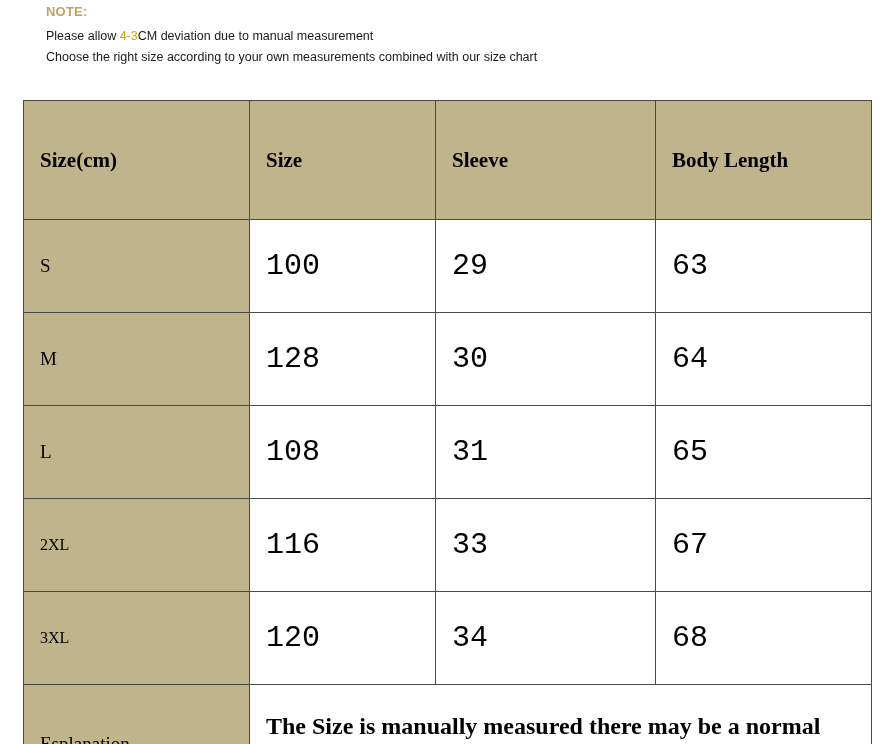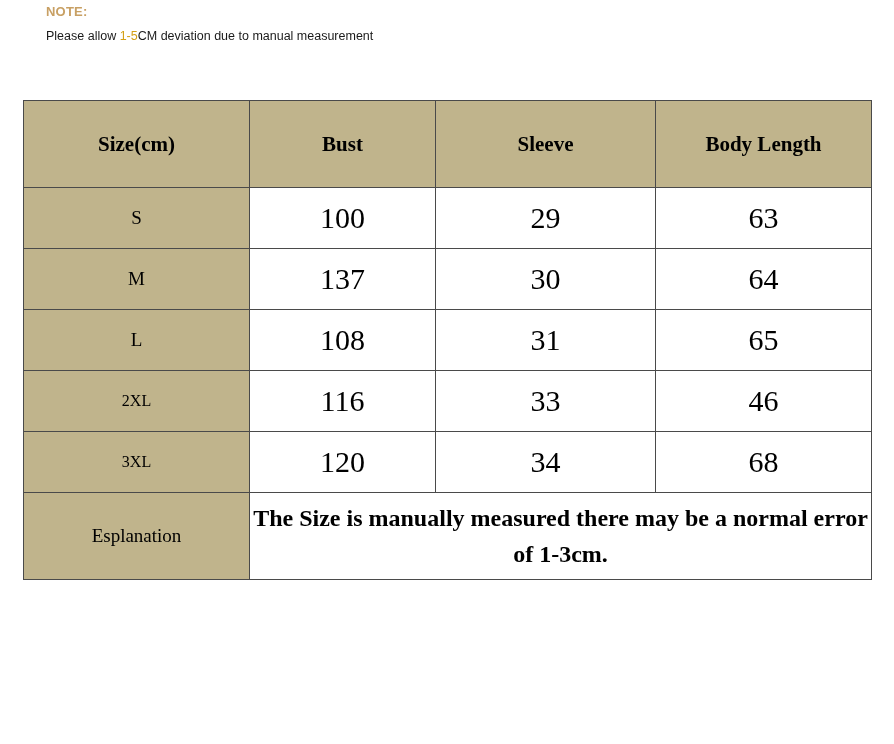--- a/index.html
+++ b/index.html
@@ -53,23 +53,22 @@
     width: 848px;
   }
   table.size-chart {
     border-collapse: collapse;
     table-layout: fixed;
     width: 848px;
     border: 1px solid #4a4a4a;
   }
   table.size-chart td {
     border: 1px solid #4a4a4a;
-    text-align: center;
     vertical-align: middle;
-    padding: 0;
+    padding: 16px;
   }
   col.c-size   { width: 226px; }
   col.c-bust   { width: 186px; }
   col.c-sleeve { width: 220px; }
   col.c-body   { width: 216px; }
 
   
   .hdr td {
     height: 86px;
     background: #c0b48c;
@@ -83,21 +82,21 @@
     background: #c0b48c;
     font-family: "Liberation Serif", serif;
     color: #000000;
   }
   .lbl.s  { font-size: 19px; }
   .lbl.sm { font-size: 16px; }
 
   
   .val {
     background: #ffffff;
-    font-family: Liberation Serif, serif;
+    font-family: Liberation Mono, monospace;
     font-size: 30px;
     color: #000000;
   }
   tr.data td { height: 60px; }
 
   
   tr.expl td { height: 86px; }
   .expl-label {
     background: #c0b48c;
     font-family: "Liberation Serif", serif;
@@ -116,69 +115,72 @@
 </style>
 </head>
 <body>
 
 <div id="page">
 
   <div class="note-block">
     <div class="note-title">NOTE:</div>
 
     <div class="note-line">
-      <span>Please allow </span><span class="hl">1-5</span><span>CM deviation due to manual measurement</span>
+      <span>Please allow </span><span class="hl">4-3</span><span>CM deviation due to manual measurement</span>
     </div>
 
 
+    <div class="note-line">
+      <span>Choose the right size according to your own measurements combined with our size chart</span>
+    </div>
   </div>
 
   <div class="table-wrap">
     <table class="size-chart">
       <colgroup>
         <col class="c-size">
         <col class="c-bust">
         <col class="c-sleeve">
         <col class="c-body">
       </colgroup>
       <tbody>
         <tr class="hdr">
           <td>Size(cm)</td>
-          <td>Bust</td>
+          <td>Size</td>
           <td>Sleeve</td>
           <td>Body Length</td>
         </tr>
 
         <tr class="data">
           <td class="lbl s">S</td>
           <td class="val">100</td>
           <td class="val">29</td>
           <td class="val">63</td>
         </tr>
 
         <tr class="data">
           <td class="lbl s">M</td>
-          <td class="val">137</td>
+          <td class="val">128</td>
           <td class="val">30</td>
           <td class="val">64</td>
         </tr>
 
         <tr class="data">
           <td class="lbl s">L</td>
           <td class="val">108</td>
           <td class="val">31</td>
           <td class="val">65</td>
         </tr>
 
 
         <tr class="data">
           <td class="lbl sm">2XL</td>
           <td class="val">116</td>
           <td class="val">33</td>
-          <td class="val">46</td>
+          <td class="val">67</td>
         </tr>
 
         <tr class="data">
           <td class="lbl sm">3XL</td>
           <td class="val">120</td>
           <td class="val">34</td>
           <td class="val">68</td>
         </tr>
 
 

